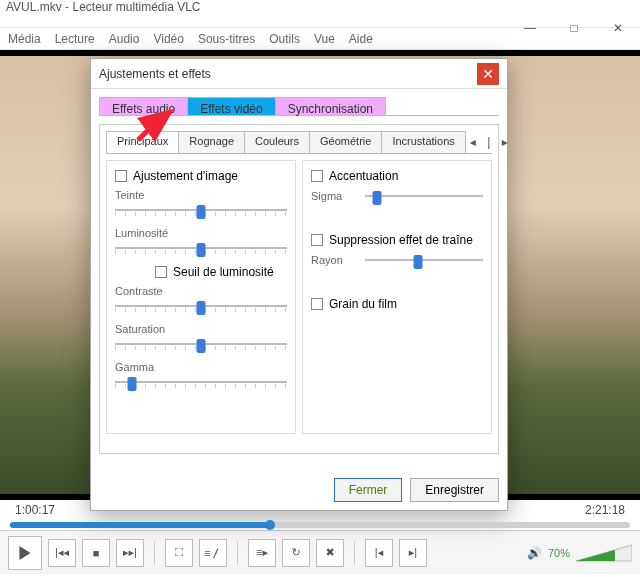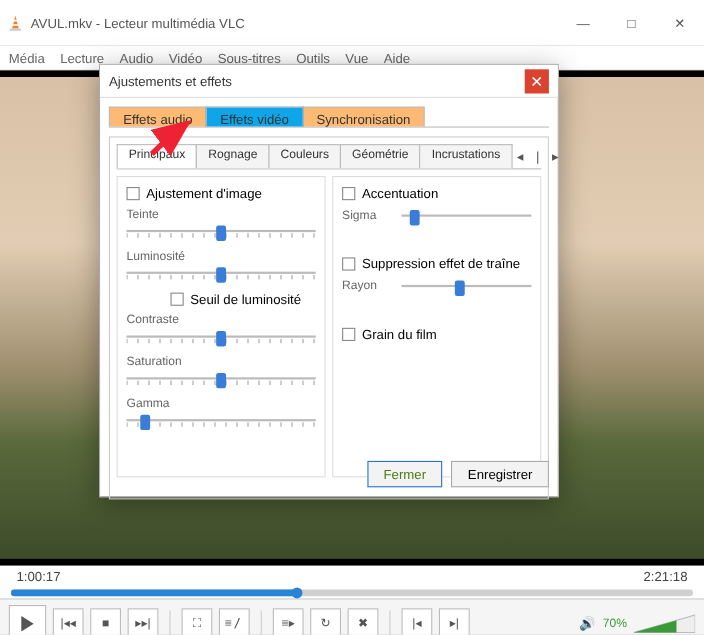--- a/index.html
+++ b/index.html
@@ -1,40 +1,40 @@
 <!DOCTYPE html>
 <html><head>
 <meta charset="utf-8">
 <style>
 * { box-sizing: border-box; margin: 0; padding: 0; font-family: "Segoe UI", Tahoma, sans-serif; font-size: 12px; }
 body { width: 640px; height: 577px; background: #fff; overflow: hidden; position: relative; }
 
 
-.titlebar { height: 42px; display: flex; align-items: center; border-bottom: 1px solid #e5e5e5; background: #fff; padding-left: 6px; }
+.titlebar { height: 28px; display: flex; align-items: flex-start; border-bottom: 1px solid #e5e5e5; background: #fff; padding-left: 6px; flex-direction: column; }
 .titlebar .cone { width: 16px; height: 16px; margin-right: 6px; }
 .titlebar .title { color: #555; }
 .titlebar .winbtns { margin-left: auto; display: flex; }
 .titlebar .winbtn { width: 44px; height: 28px; display: flex; align-items: center; justify-content: center; color: #555; }
 
 .menubar { height: 22px; display: flex; align-items: center; gap: 14px; padding: 0 8px; color: #666; background: #fff; border-bottom: 1px solid #e5e5e5; }
 .menubar span { cursor: default; }
 
 .video-area { position: relative; height: 450px; background: #000; overflow: hidden; }
 .video-bg { position: absolute; inset: 0; background: linear-gradient(to bottom, #d8c0a5 0%, #e2cdb4 35%, #a09070 60%, #5a6a3c 75%, #3b4a28 100%); }
 .video-bg::after { content:""; position:absolute; left:0; right:0; top:0; height:6px; background:#000; }
 .video-bg::before { content:""; position:absolute; left:0; right:0; bottom:0; height:6px; background:#000; }
 
 
-.dialog { position: absolute; left: 90px; top: 58px; width: 418px; height: 394px; background: #fff; border: 1px solid #aaa; box-shadow: 0 6px 24px rgba(0,0,0,.35); }
+.dialog { position: absolute; left: 90px; top: 58px; width: 418px; height: 453px; background: #fff; border: 1px solid #aaa; box-shadow: 0 6px 24px rgba(0,0,0,.35); }
 .dlg-titlebar { height: 30px; background: #fff; display: flex; align-items: center; padding: 0 8px; border-bottom: 1px solid #ddd; }
 .dlg-titlebar .t { color: #333; }
 .dlg-close { margin-left: auto; width: 22px; height: 22px; background: #d9432f; color: #fff; display: flex; align-items: center; justify-content: center; font-size: 14px; }
 
 .outertabs { display: flex; height: 26px; padding: 8px 8px 0 8px; gap: 0; }
-.outertab { padding: 4px 12px; background: #fdba74; border: 1px solid #bbb; border-bottom: none; color: #333; position: relative; }
+.outertab { padding: 4px 12px; background: #f0abfc; border: 1px solid #bbb; border-bottom: none; color: #333; position: relative; }
 .outertab.active { background: #0ea5e9; z-index: 2; }
 .outertab + .outertab { margin-left: -1px; }
 .outertabs-border { margin: 0 8px; height: 1px; background: #bbb; }
 
 .innerbox { margin: 8px; border: 1px solid #ccc; padding: 6px 6px 10px 6px; height: 330px; position: relative; }
 .innertabs { display: flex; height: 22px; }
 .innertab { padding: 3px 10px; background: #f4f4f4; border: 1px solid #bbb; border-bottom: none; font-size: 11px; color: #333; }
 .innertab + .innertab { margin-left: -1px; }
 .innertab.active { background: #fff; }
 .inner-nav { margin-left: auto; display: flex; align-items: center; gap: 2px; color: #555; }

